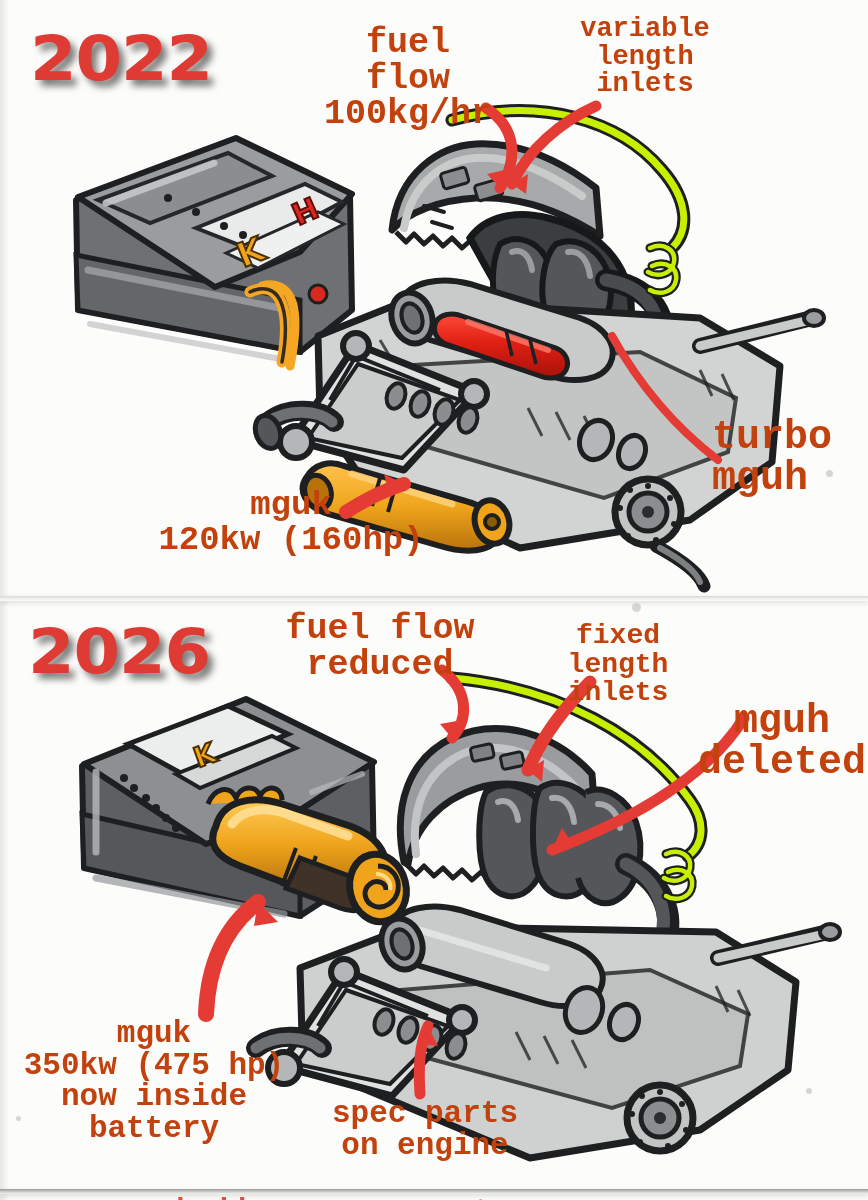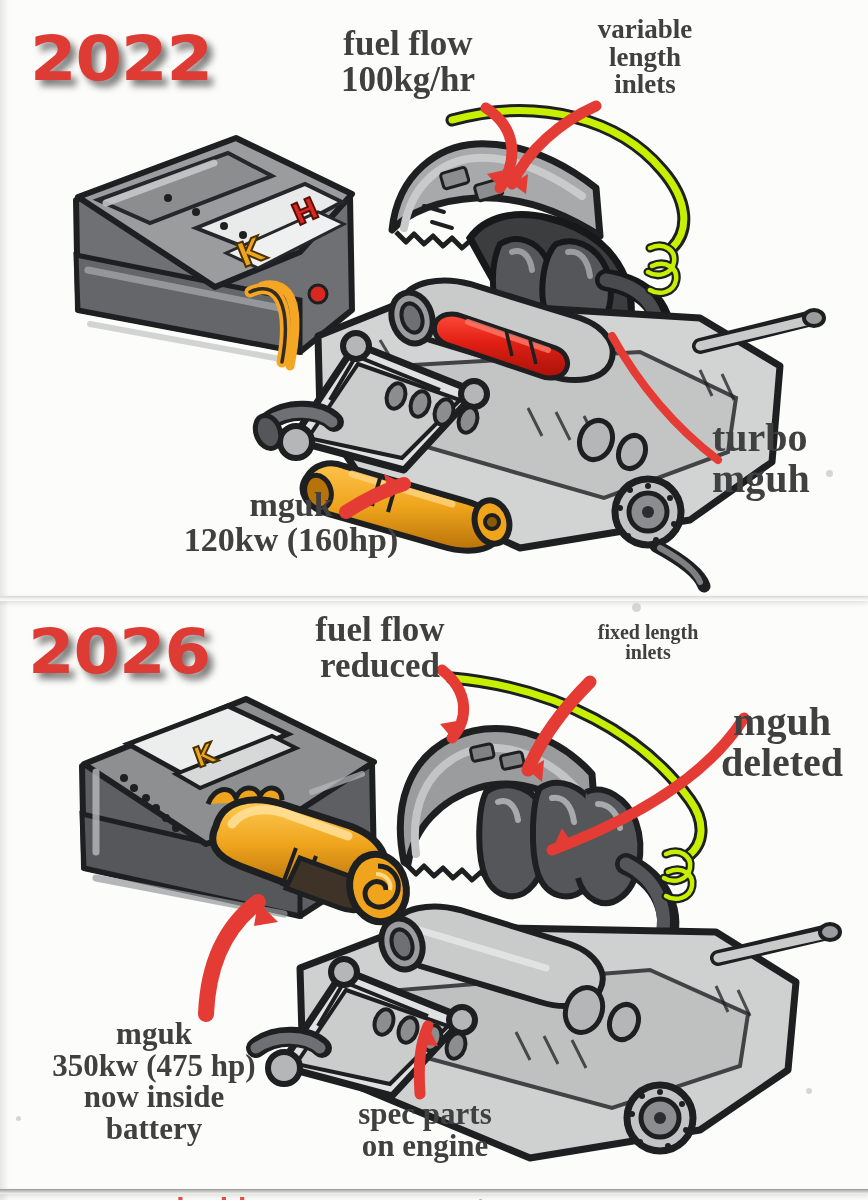--- a/index.html
+++ b/index.html
@@ -50,33 +50,33 @@
     transform:scaleX(1.08);
     transform-origin:left center;
     user-select:none;
   }
   #year-2022{ left:30px; top:22px; }
   #year-2026{ left:28px; top:615px; }
 
   
   .label{
     position:absolute;
-    color:#404040;
-    font-family:Liberation Serif, serif;
+    color:#c2410c;
+    font-family:Liberation Mono, monospace;
     font-weight:bold;
     line-height:1.02;
     white-space:pre-line;
     user-select:none;
   }
   #lbl-fuel-2022   { left:318px; top:26px;  font-size:35px; text-align:center; width:180px;}
   #lbl-inlets-2022 { left:570px; top:16px;  font-size:27px; text-align:center; width:150px;}
   #lbl-turbo       { left:712px; top:418px; font-size:40px; text-align:left;  width:160px;}
   #lbl-mguk-2022   { left:146px; top:488px; font-size:34px; text-align:center; width:290px;}
   #lbl-fuel-2026   { left:285px; top:612px; font-size:35px; text-align:center; width:190px;}
-  #lbl-inlets-2026 { left:548px; top:622px; font-size:20px; text-align:center; width:200px;}
+  #lbl-inlets-2026 { left:518px; top:622px; font-size:28px; text-align:center; width:200px;}
   #lbl-mguh-del    { left:692px; top:702px; font-size:40px; text-align:center; width:180px;}
   #lbl-mguk-2026   { left:18px;  top:1018px;font-size:31px; text-align:center; width:272px;}
   #lbl-spec        { left:330px; top:1098px;font-size:31px; text-align:center; width:190px;}
   
   .peek{
     position:absolute; color:#e43c34; font-weight:bold; font-size:30px;
     font-family:"Liberation Sans", sans-serif; opacity:.92;
     white-space:nowrap; overflow:hidden;
   }
   #peek-left { left:108px; top:1192px; }

